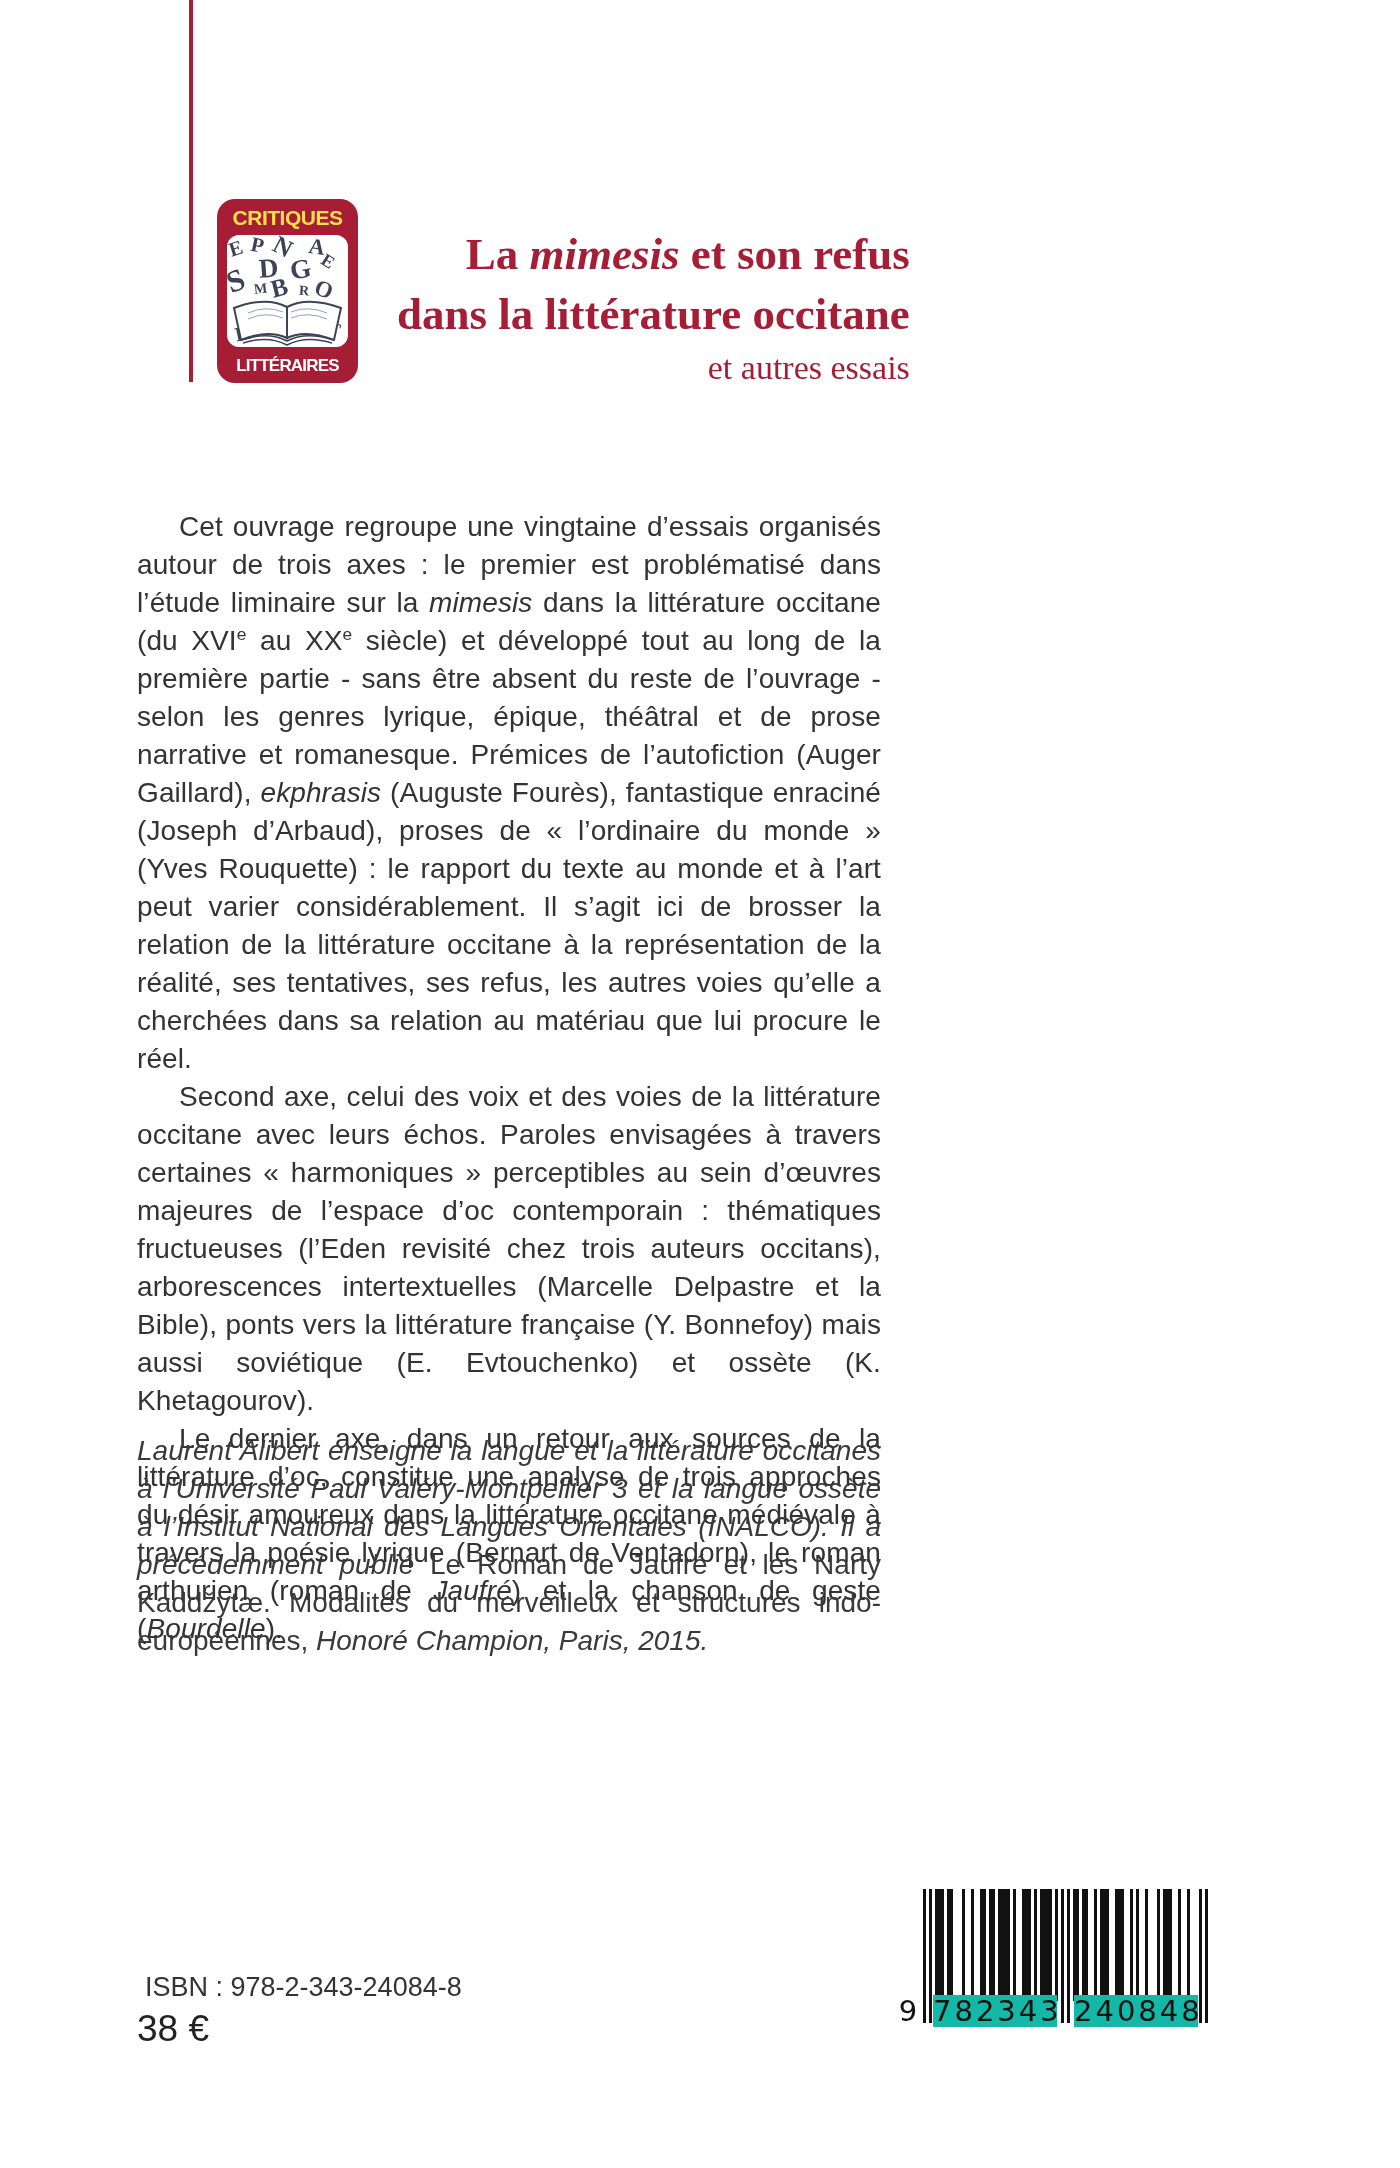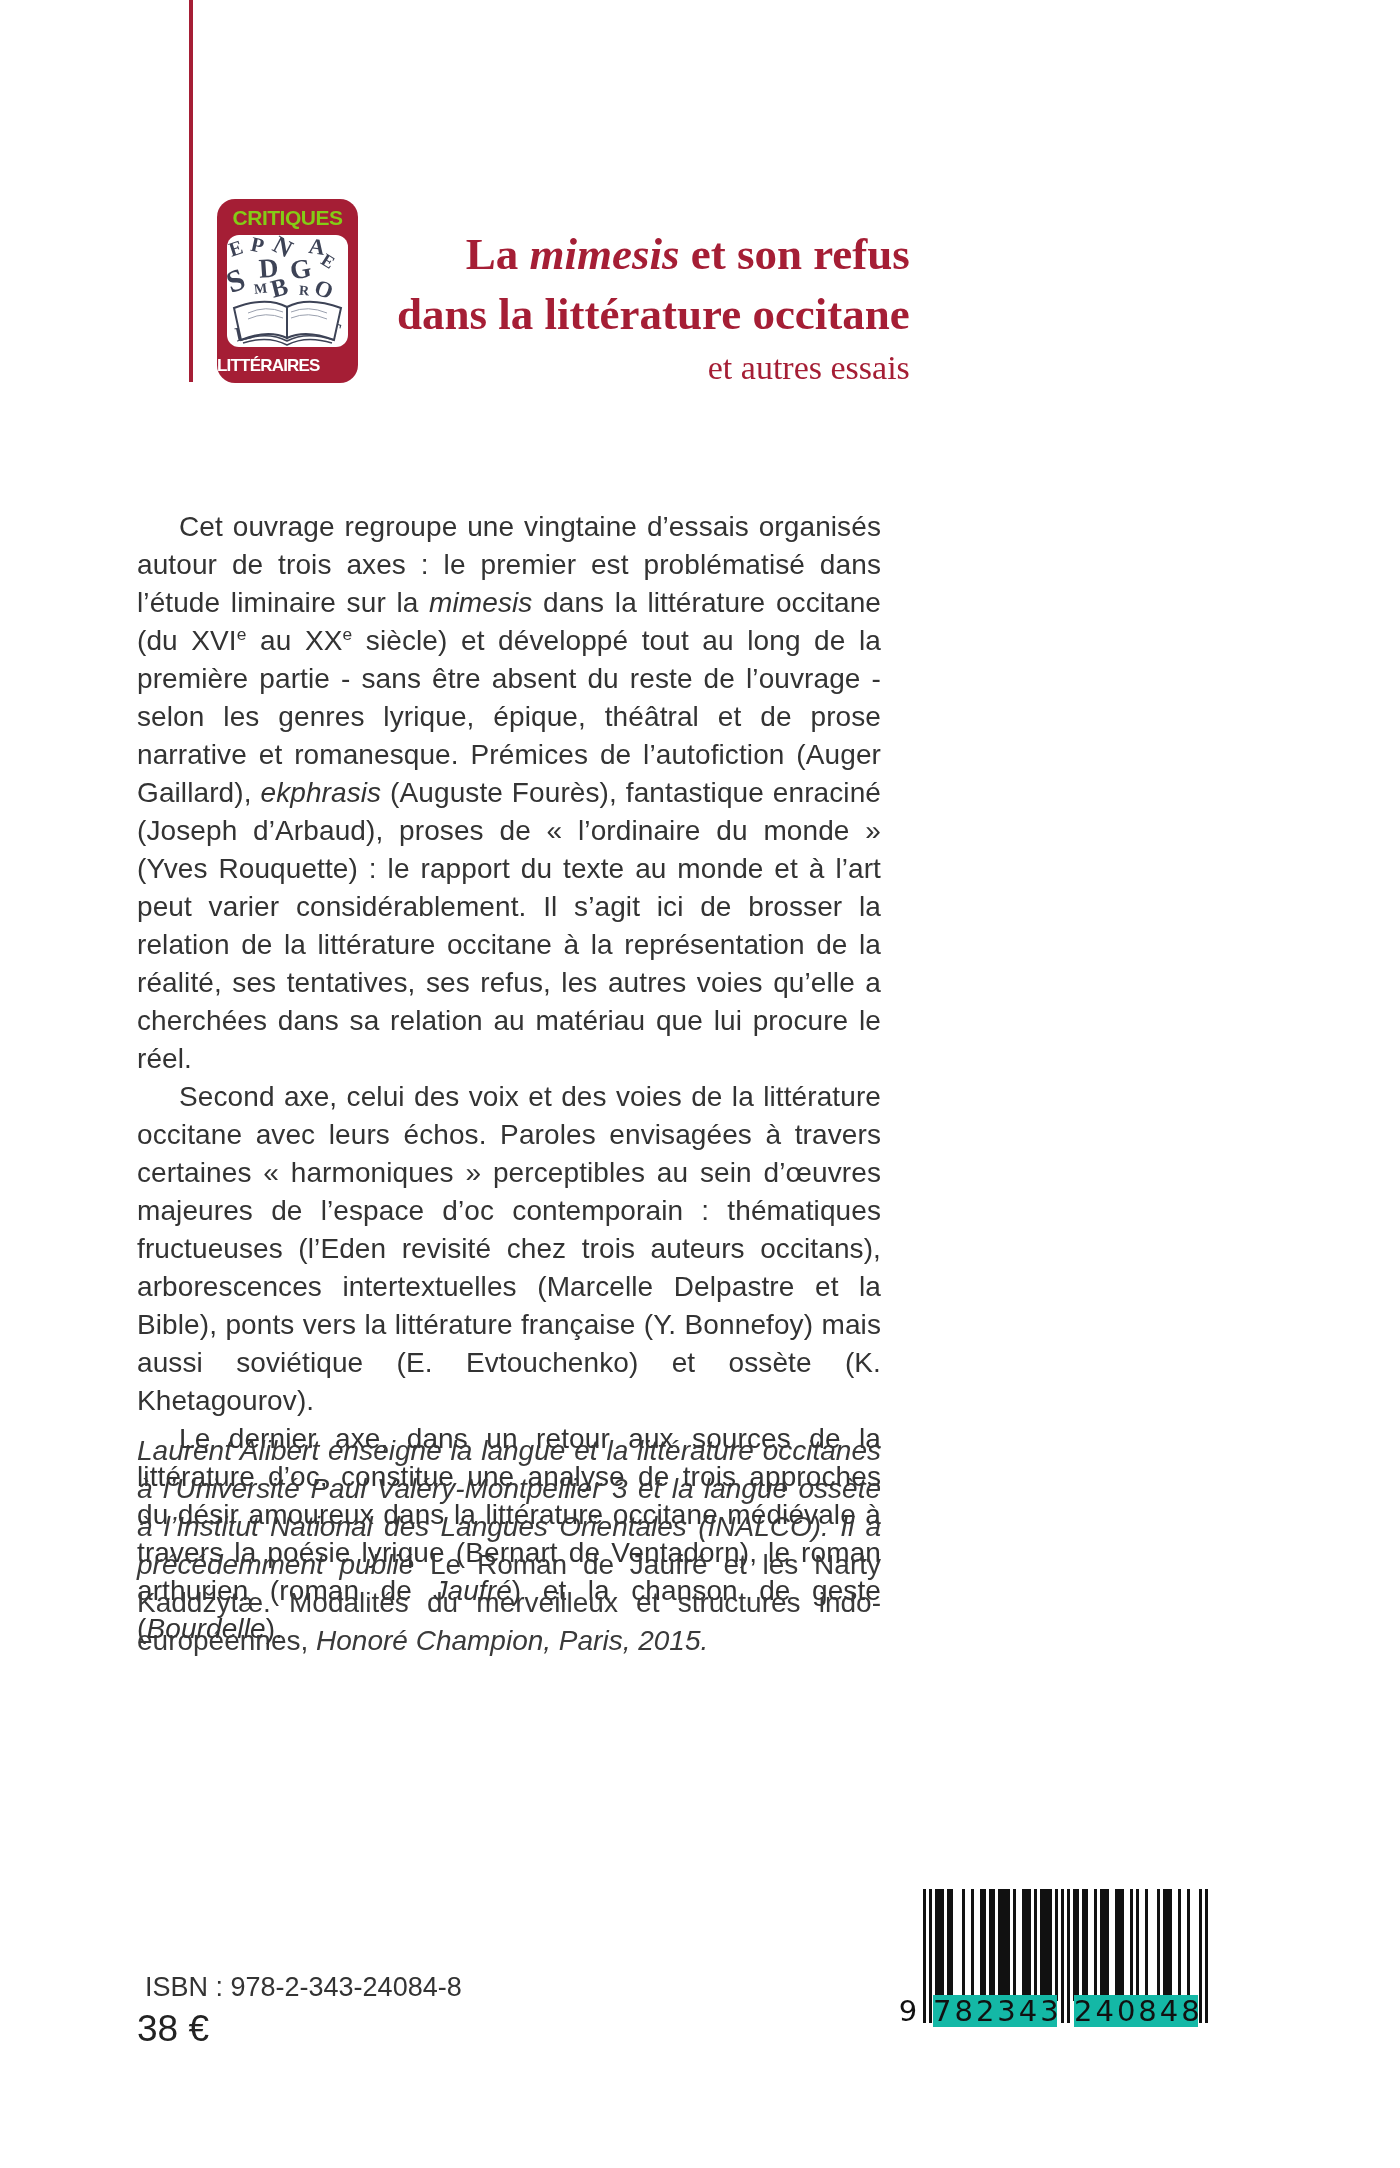--- a/index.html
+++ b/index.html
@@ -11,23 +11,23 @@
   }
   .page{ position:absolute; inset:0; }
 
   
   .red-rule{ position:absolute; left:189px; top:0; width:4px; height:382px; background:var(--accent); }
 
   
   .logo{ position:absolute; left:217px; top:199px; width:141px; height:184px;
          background:var(--accent); border-radius:18px; }
   .logo-top{ position:absolute; top:7px; left:0; width:100%; text-align:center;
-             color:#84cc16; font-weight:bold; font-size:21px; letter-spacing:-0.5px;
+             color:#fde047; font-weight:bold; font-size:21px; letter-spacing:-0.5px;
              font-family:"Liberation Sans", sans-serif; }
-  .logo-bottom{ position:absolute; bottom:7px; left:0; width:100%; text-align:left;
+  .logo-bottom{ position:absolute; bottom:7px; left:0; width:100%; text-align:center;
                 color:#fff; font-weight:bold; font-size:17px; letter-spacing:-0.8px;
                 font-family:"Liberation Sans", sans-serif; }
   .logo-panel{ position:absolute; left:10px; top:36px; width:121px; height:112px;
                background:#fff; border-radius:12px; overflow:hidden; }
   .ltr{ position:absolute; color:var(--ltr); font-family:"Liberation Serif", serif;
         font-weight:bold; line-height:1; }
   .book-svg{ position:absolute; left:1px; bottom:-2px; width:119px; height:54px; z-index:2; }
 
   
   .title-block{ position:absolute; left:397px; top:224px;text-align:right; }

